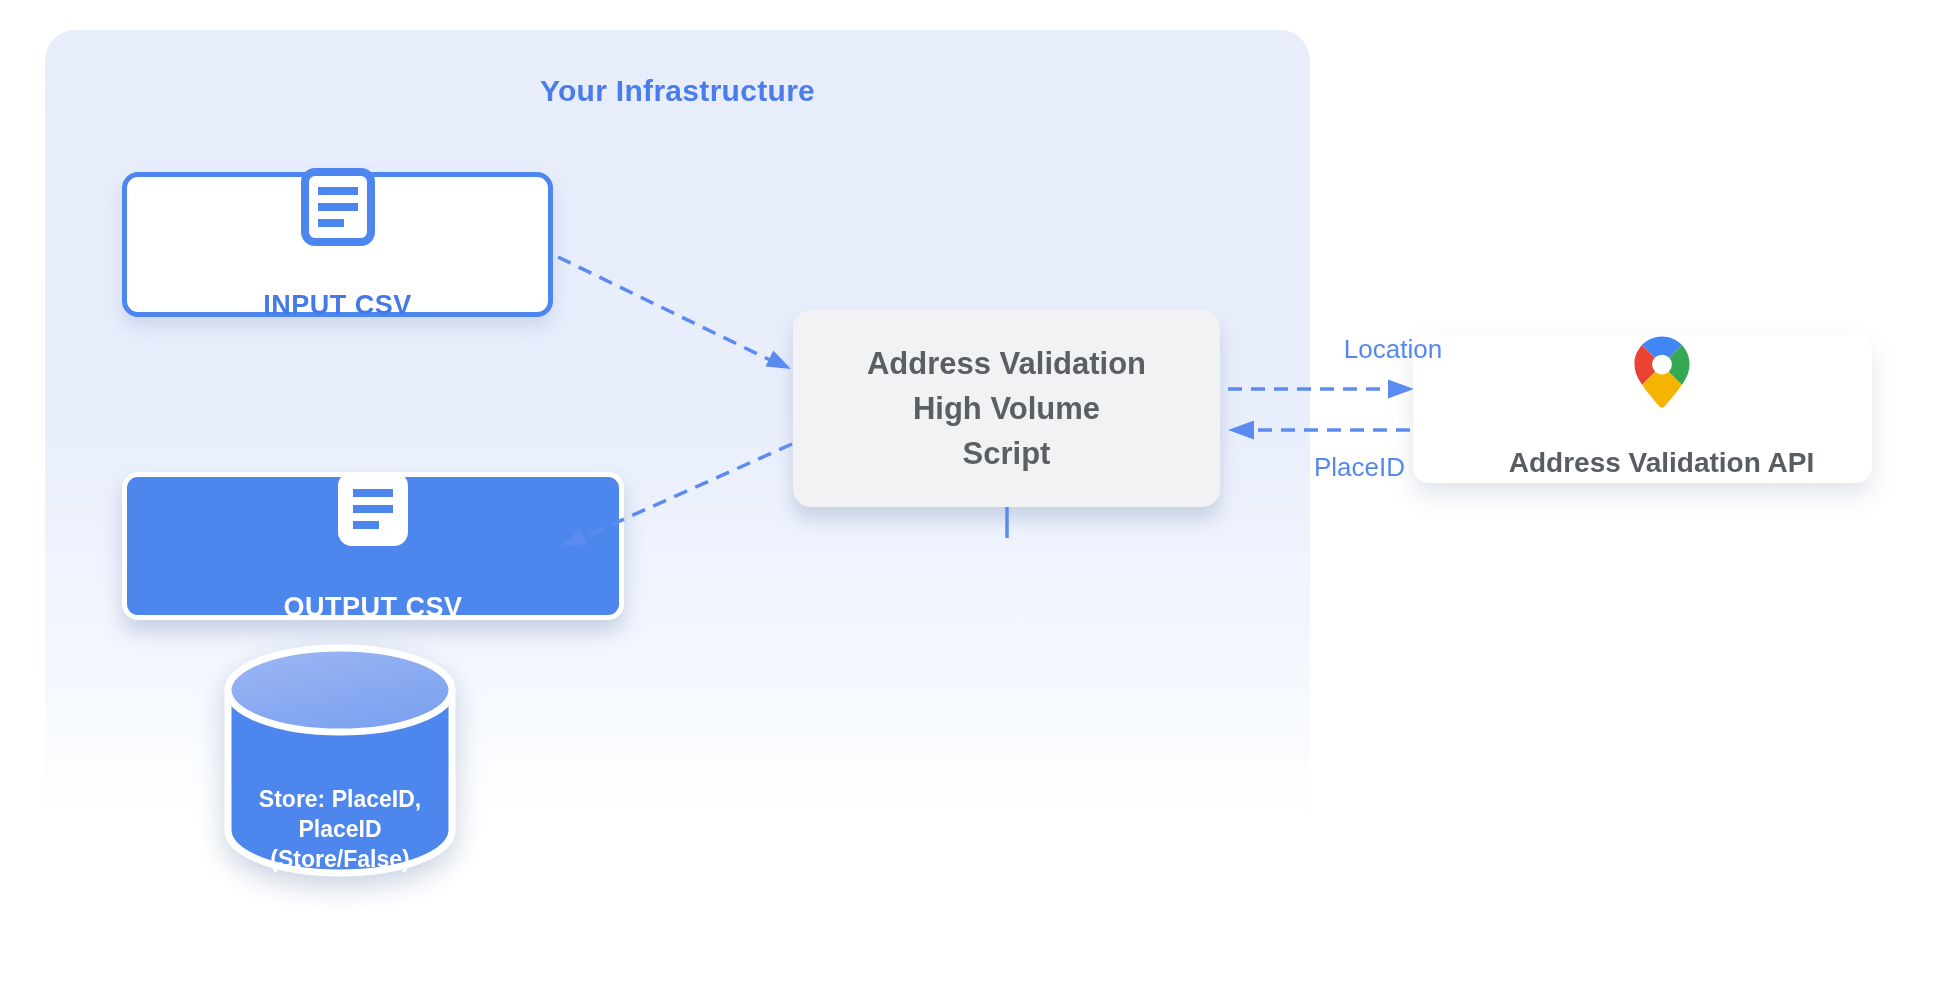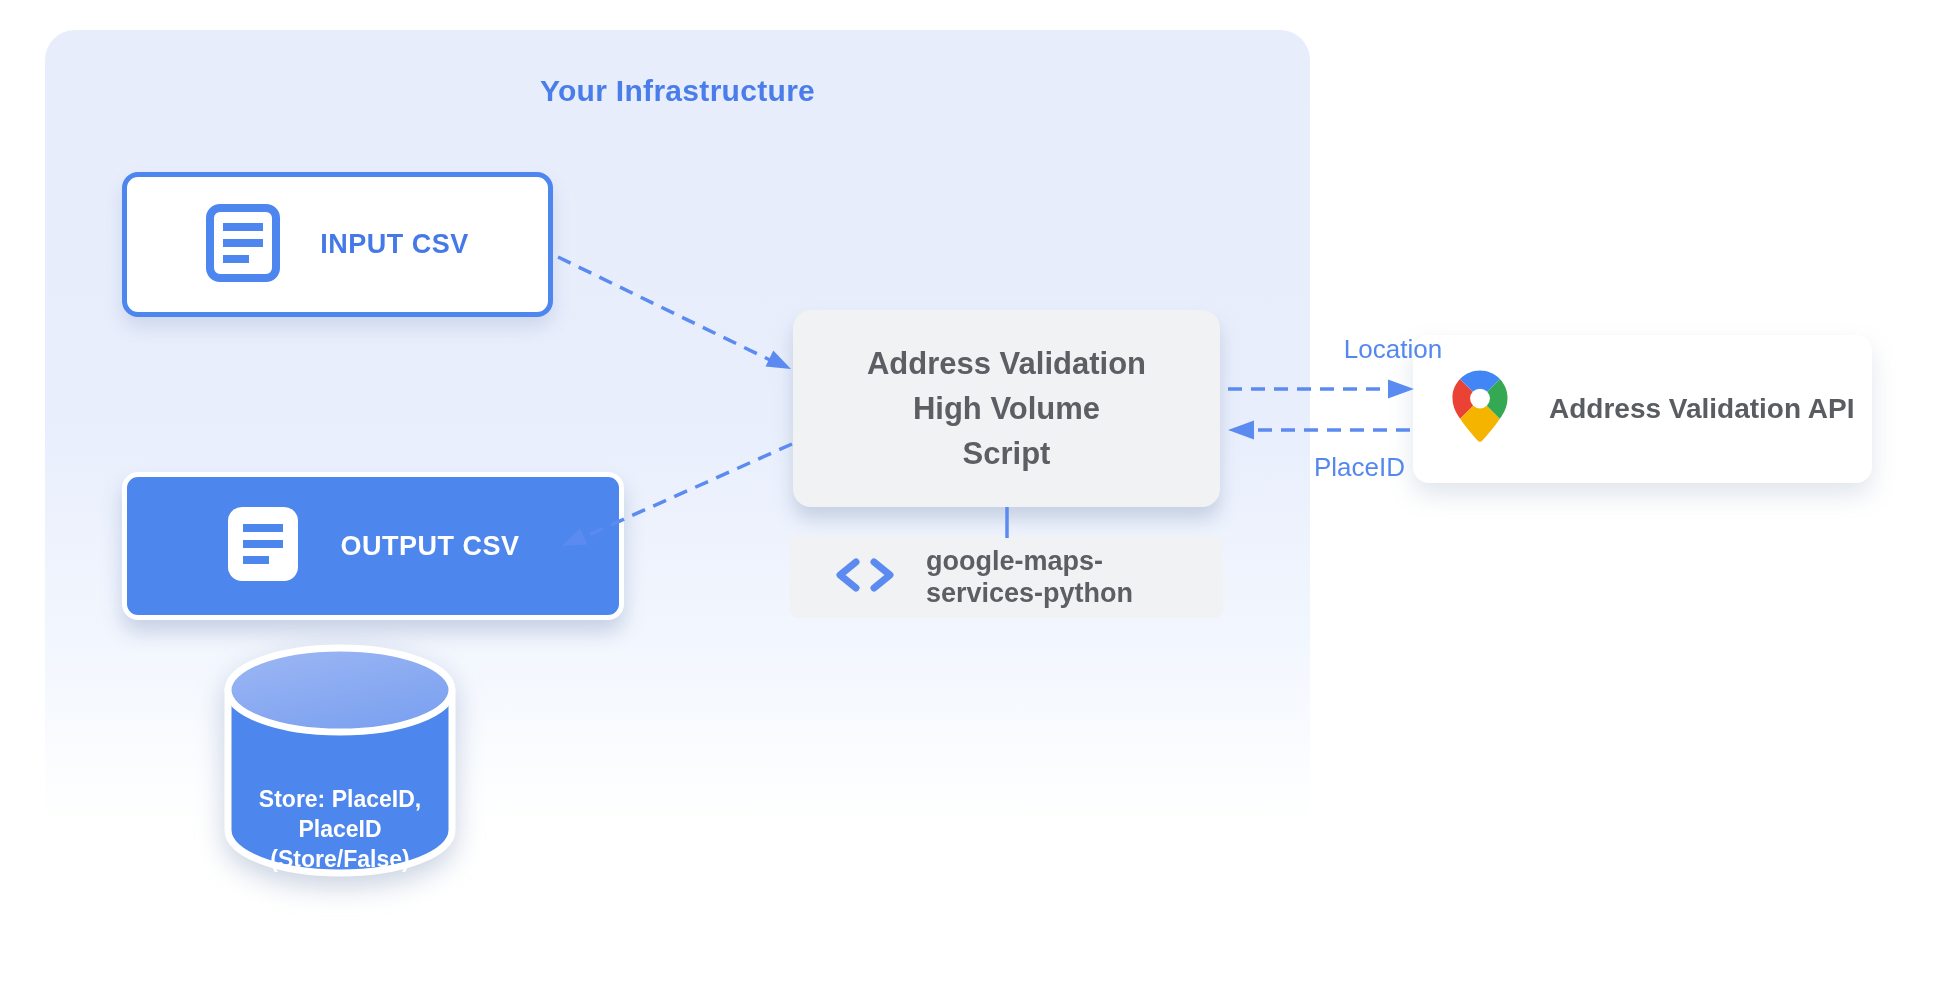--- a/index.html
+++ b/index.html
@@ -14,21 +14,21 @@
     position:absolute; left:45px; top:30px; width:1265px; height:805px;
     border-radius:30px;
     background:linear-gradient(180deg,#e7edfb 0%,#e8eefc 48%,#f3f7fe 78%,#fdfeff 95%,#ffffff 100%);
   }
   .infra-title {
     position:absolute; left:0; right:0; top:44px; text-align:center;
     color:#4a7dea; font-size:30px; font-weight:bold; letter-spacing:.3px;
   }
 
   
-  .node { position:absolute; box-sizing:border-box; display:flex; align-items:center; }
+  .node { position:absolute; box-sizing:border-box; display:flex; align-items:center;flex-direction:column; }
 
   .input-box {
     left:122px; top:172px; width:431px; height:145px;
     background:#ffffff; border:5px solid #4d86ee; border-radius:16px;
     box-shadow:0 10px 18px rgba(90,115,165,.18);
     justify-content:center; gap:40px;
   }
   .input-box .lbl { color:#4679e8; font-size:27px; font-weight:bold; letter-spacing:.5px; }
 
   .output-box {
@@ -51,21 +51,21 @@
     left:790px; top:536px; width:433px; height:82px;
     background:#f1f2f3; border-radius:8px;
     padding-left:42px; gap:28px;
   }
   .library-box .multiline { text-align:left; color:#5b5f63; font-size:27px; font-weight:bold; line-height:32px; }
 
   .api-box {
     left:1413px; top:335px; width:459px; height:148px;
     background:#ffffff; border-radius:16px;
     box-shadow:0 12px 24px rgba(120,140,170,.22);
-    padding-left:38px; gap:40px;
+    padding-left:38px; gap:32px;
   }
   .api-box .lbl { color:#595d61; font-size:28px; font-weight:bold; }
 
   .multiline span { display:block; }
 
   
   .datastore { position:absolute; left:218px; top:642px; width:244px; height:240px;
     filter:drop-shadow(0 10px 14px rgba(100,125,170,.35)); }
   .datastore .cyl-text {
     position:absolute; left:0; right:0; top:98px; text-align:center;
@@ -117,32 +117,20 @@
   </div>
 
   <div class="node script-box">
     <div class="multiline">
       <span>Address Validation</span>
       <span>High Volume</span>
       <span>Script</span>
     </div>
   </div>
 
-  <div class="node library-box">
-    <span>
-      <svg width="66" height="40" viewBox="0 0 66 40">
-        <polyline points="24,7 8,20 24,33" fill="none" stroke="#5b8bf0" stroke-width="7" stroke-linecap="round" stroke-linejoin="round"></polyline>
-        <polyline points="42,7 58,20 42,33" fill="none" stroke="#5b8bf0" stroke-width="7" stroke-linecap="round" stroke-linejoin="round"></polyline>
-      </svg>
-    </span>
-    <div class="multiline">
-      <span>google-maps-</span>
-      <span>services-python</span>
-    </div>
-  </div>
 
   <div class="node api-box">
     <span>
       <svg width="58" height="76" viewBox="0 0 24 31">
         <defs>
           <clipPath id="pinClip">
             <path d="M12 .4C5.7.4.6 5.5.6 11.8c0 2.7.9 5.2 2.4 7.4 2.7 4.1 6.9 9 8.1 10.3.5.5 1.3.5 1.8 0 1.2-1.3 5.4-6.2 8.1-10.3 1.5-2.2 2.4-4.7 2.4-7.4C23.4 5.5 18.3.4 12 .4z"></path>
           </clipPath>
         </defs>
         <g clip-path="url(#pinClip)">

